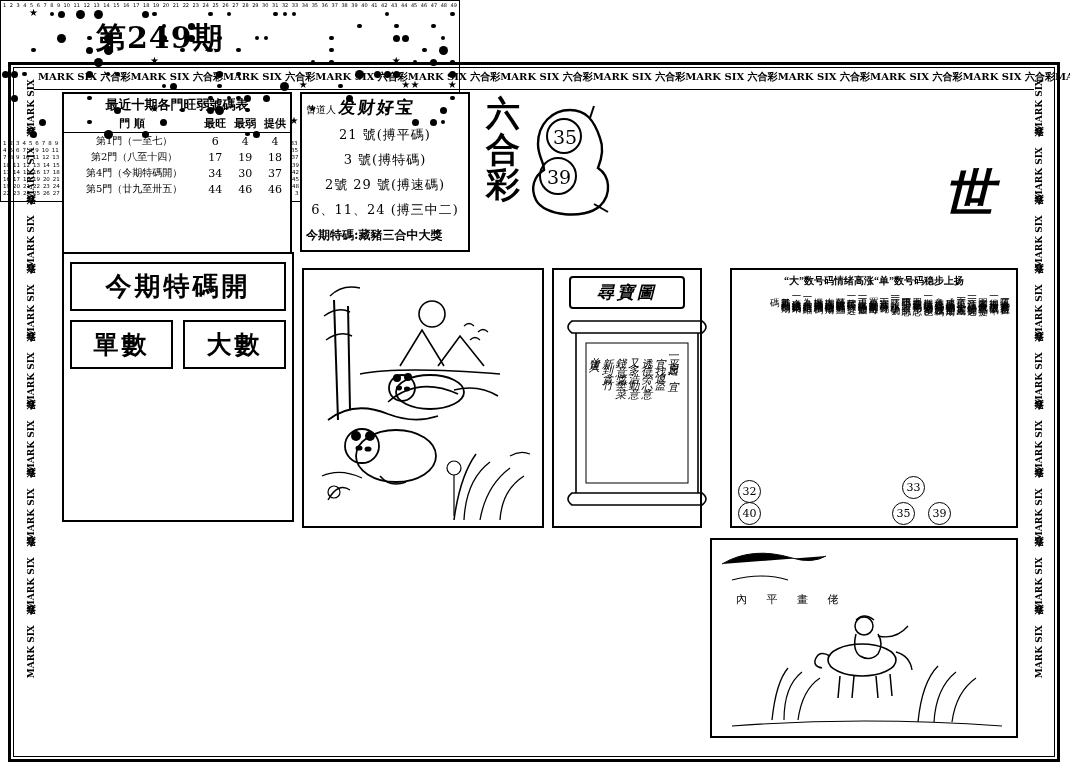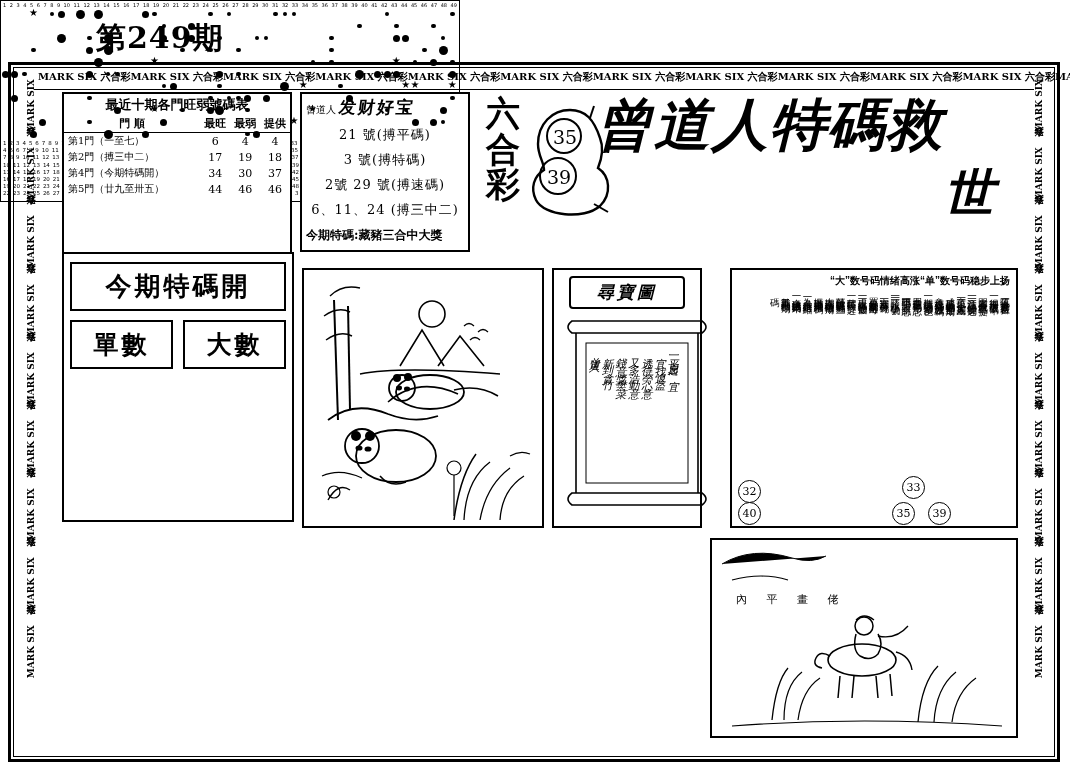--- a/index.html
+++ b/index.html
@@ -27,21 +27,21 @@
   
   .box{position:absolute;border:2px solid #000;box-sizing:border-box;background:#fff;}
   .cn{font-family:"DejaVu Serif","Liberation Serif",serif;}
 
   
   #tblBox{left:62px;top:92px;width:230px;height:192px;}
   #tblBox .ttl{text-align:center;font-size:13px;font-weight:bold;padding:2px 0 1px;font-family:"DejaVu Serif","Liberation Serif",serif;}
   #tblBox table{width:100%;border-collapse:collapse;font-size:11px;font-family:"DejaVu Serif","Liberation Serif",serif;}
   #tblBox th{font-weight:bold;font-size:11px;padding:1px 0;border-bottom:1px solid #000;}
   #tblBox td{text-align:center;padding:1px 0;font-size:11px;}
-  #tblBox td.lbl{text-align:left;padding-left:4px;font-size:10px;white-space:nowrap;}
+  #tblBox td.lbl{text-align:center;padding-left:4px;font-size:10px;white-space:nowrap;}
 
   
   #luckBox{left:300px;top:92px;width:170px;height:160px;}
   #luckBox .lhead{font-size:10px;padding:2px 0 0 4px;}
   #luckBox .lbig{font-size:17px;font-weight:bold;font-family:"DejaVu Serif","Liberation Serif",serif;letter-spacing:2px;display:inline-block;transform:skewX(-8deg);}
   #luckBox .line{font-size:13px;text-align:center;margin-top:7px;font-family:"DejaVu Serif","Liberation Serif",serif;letter-spacing:1px;}
   #luckBox .foot{font-size:12px;font-weight:bold;text-align:left;padding-left:4px;margin-top:8px;font-family:"DejaVu Serif","Liberation Serif",serif;}
 
   
   .lhc{position:absolute;left:480px;top:96px;width:46px;height:150px;font-size:34px;font-weight:bold;font-family:"DejaVu Serif","Liberation Serif",serif;line-height:1.05;text-align:center;}
@@ -65,21 +65,21 @@
   
   #picBox{left:302px;top:268px;width:242px;height:260px;}
   
   #scrollBox{left:552px;top:268px;width:150px;height:260px;font-style:italic;}
   #scrollBox .sttl{margin:6px auto 0;width:112px;border:2px solid #000;border-radius:4px;text-align:center;font-size:17px;font-weight:bold;padding:3px 0;font-family:"DejaVu Serif","Liberation Serif",serif;letter-spacing:3px;}
   .vtext{position:absolute;top:6px;display:flex;flex-direction:row-reverse;gap:1px;right:6px;left:6px;justify-content:flex-start;}
   .vcol{writing-mode:vertical-rl;font-size:11px;font-family:"DejaVu Serif","Liberation Serif",serif;letter-spacing:2px;line-height:1.1;}
 
   
   #textBox{left:730px;top:268px;width:288px;height:260px;}
-  .tb-head{display:flex;justify-content:flex-end;font-size:10px;font-weight:bold;padding:4px 6px 2px;font-family:Liberation Sans, sans-serif;}
+  .tb-head{display:flex;justify-content:center;font-size:10px;font-weight:bold;padding:4px 6px 2px;font-family:Liberation Serif, serif;}
   .tb-cols{display:flex;flex-direction:row-reverse;justify-content:flex-start;gap:1px;padding:0 6px;height:200px;}
   .tb-cols .vcol{font-size:9.5px;letter-spacing:1px;line-height:1.05;}
   .ballcircle{position:absolute;width:21px;height:21px;border:1.5px solid #000;border-radius:50%;font-size:11px;display:flex;align-items:center;justify-content:center;font-family:"DejaVu Serif","Liberation Serif",serif;background:#fff;}
 
   
   #dotBox{left:246px;top:538px;width:458px;height:200px;border:1px solid #000;}
   #dotBox .hdr{display:flex;font-size:5px;justify-content:space-between;padding:1px 2px 0;}
   #dotBox .grid{position:relative;width:100%;height:132px;}
   .dot{position:absolute;border-radius:50%;background:#000;}
   .star{position:absolute;font-size:10px;line-height:10px;}
@@ -152,21 +152,21 @@
           </tr>
         </thead>
       <tbody id="statsBody">
           <tr>
             <td class="lbl cn">第1門（一至七）</td>
             <td>6</td>
             <td>4</td>
             <td>4</td>
           </tr>
           <tr>
-            <td class="lbl cn">第2門（搏三中二）</td>
+            <td class="lbl cn">第2門（八至十四）</td>
             <td>17</td>
             <td>19</td>
             <td>18</td>
           </tr>
           <tr>
             <td class="lbl cn">第4門（今期特碼開）</td>
             <td>34</td>
             <td>30</td>
             <td>37</td>
           </tr>
@@ -200,21 +200,20 @@
       <path d="M46 6 C28 6 14 20 14 40 C14 52 20 58 20 66 C10 72 6 84 12 96 C20 112 60 116 76 102 C88 90 86 72 74 64 C78 54 80 44 76 34 C70 16 62 6 46 6 Z" fill="none" stroke="#000" stroke-width="2.4"></path>
       <circle cx="40" cy="32" r="17" fill="none" stroke="#000" stroke-width="2"></circle>
       <circle cx="34" cy="72" r="18" fill="none" stroke="#000" stroke-width="2"></circle>
       <path d="M66 14 L70 2" stroke="#000" stroke-width="2" fill="none"></path>
       <path d="M70 100 L84 108" stroke="#000" stroke-width="2" fill="none"></path>
     </svg>
     <div class="ballnum" style="left:29px;top:22px;">35</div>
     <div class="ballnum" style="left:23px;top:62px;">39</div>
   </div>
 
-  <div class="brush">曾道人特碼救</div>
   <div class="brush2">世</div>
 
   <div class="box" id="predBox">
     <div class="ph">今期特碼開</div>
     <div class="twocell">
       <div>單數</div>
       <div>大數</div>
     </div>
   </div>
 

